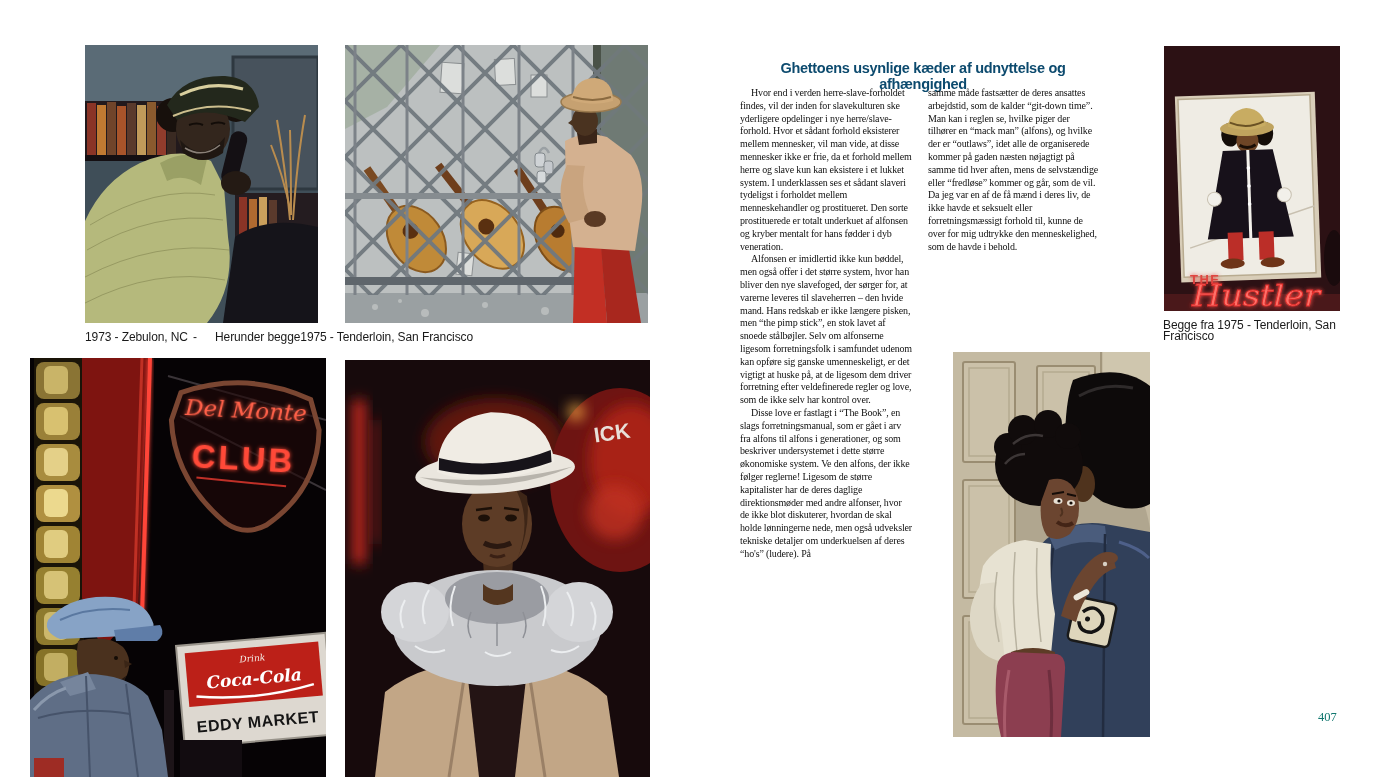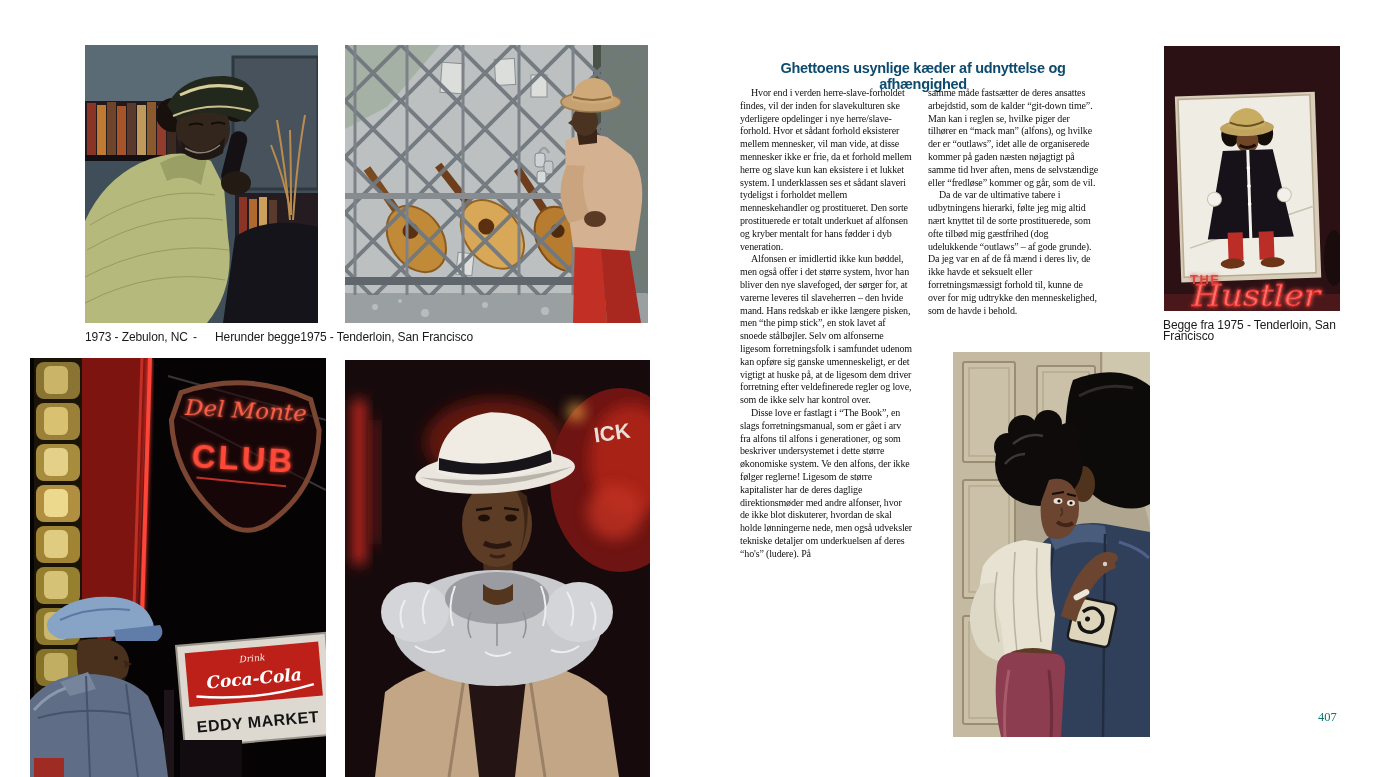--- a/index.html
+++ b/index.html
@@ -333,21 +333,20 @@
   <div class="col col1">
     <div class="bodytext">
       <p class="indent">Hvor end i verden herre-slave-forholdet findes, vil der inden for slavekulturen ske yderligere opdelinger i nye herre/slave-forhold. Hvor et sådant forhold eksisterer mellem mennesker, vil man vide, at disse mennesker ikke er frie, da et forhold mellem herre og slave kun kan eksistere i et lukket system. I underklassen ses et sådant slaveri tydeligst i forholdet mellem menneskehandler og prostitueret. Den sorte prostituerede er totalt underkuet af alfonsen og kryber mentalt for hans fødder i dyb veneration.</p>
       <p class="indent">Alfonsen er imidlertid ikke kun bøddel, men også offer i det større system, hvor han bliver den nye slavefoged, der sørger for, at varerne leveres til slaveherren – den hvide mand. Hans redskab er ikke længere pisken, men “the pimp stick”, en stok lavet af snoede stålbøjler. Selv om alfonserne ligesom forretningsfolk i samfundet udenom kan opføre sig ganske umenneskeligt, er det vigtigt at huske på, at de ligesom dem driver forretning efter veldefinerede regler og love, som de ikke selv har kontrol over.</p>
       <p class="indent">Disse love er fastlagt i “The Book”, en slags forretningsmanual, som er gået i arv fra alfons til alfons i generationer, og som beskriver undersystemet i dette større økonomiske system. Ve den alfons, der ikke følger reglerne! Ligesom de større kapitalister har de deres daglige direktionsmøder med andre alfonser, hvor de ikke blot diskuterer, hvordan de skal holde lønningerne nede, men også udveksler tekniske detaljer om underkuelsen af deres “ho's” (ludere). På</p>
     </div>
   </div>
 
   <div class="col col2 bodytext">
     <p>samme måde fastsætter de deres ansattes arbejdstid, som de kalder “git-down time”. Man kan i reglen se, hvilke piger der tilhører en “mack man” (alfons), og hvilke der er “outlaws”, idet alle de organiserede kommer på gaden næsten nøjagtigt på samme tid hver aften, mens de selvstændige eller “fredløse” kommer og går, som de vil.</p>
-    <p class="indent">Da de var de ultimative tabere i udbytningens hierarki, følte jeg mig altid nært knyttet til de sorte prostituerede, som ofte tilbød mig gæstfrihed (dog udelukkende “outlaws” – af gode grunde).</p>
     <p>Da jeg var en af de få mænd i deres liv, de ikke havde et seksuelt eller forretningsmæssigt forhold til, kunne de over for mig udtrykke den menneskelighed, som de havde i behold.</p>
   </div>
 
   <figure class="photo" style="left:1164px;top:46px;">
     <svg width="176" height="265" viewBox="0 0 176 265">
       <defs>
         <filter id="glow5" x="-40%" y="-40%" width="180%" height="180%">
           <feGaussianBlur stdDeviation="2" result="b"></feGaussianBlur>
           <feMerge>
               <feMergeNode in="b"></feMergeNode>

